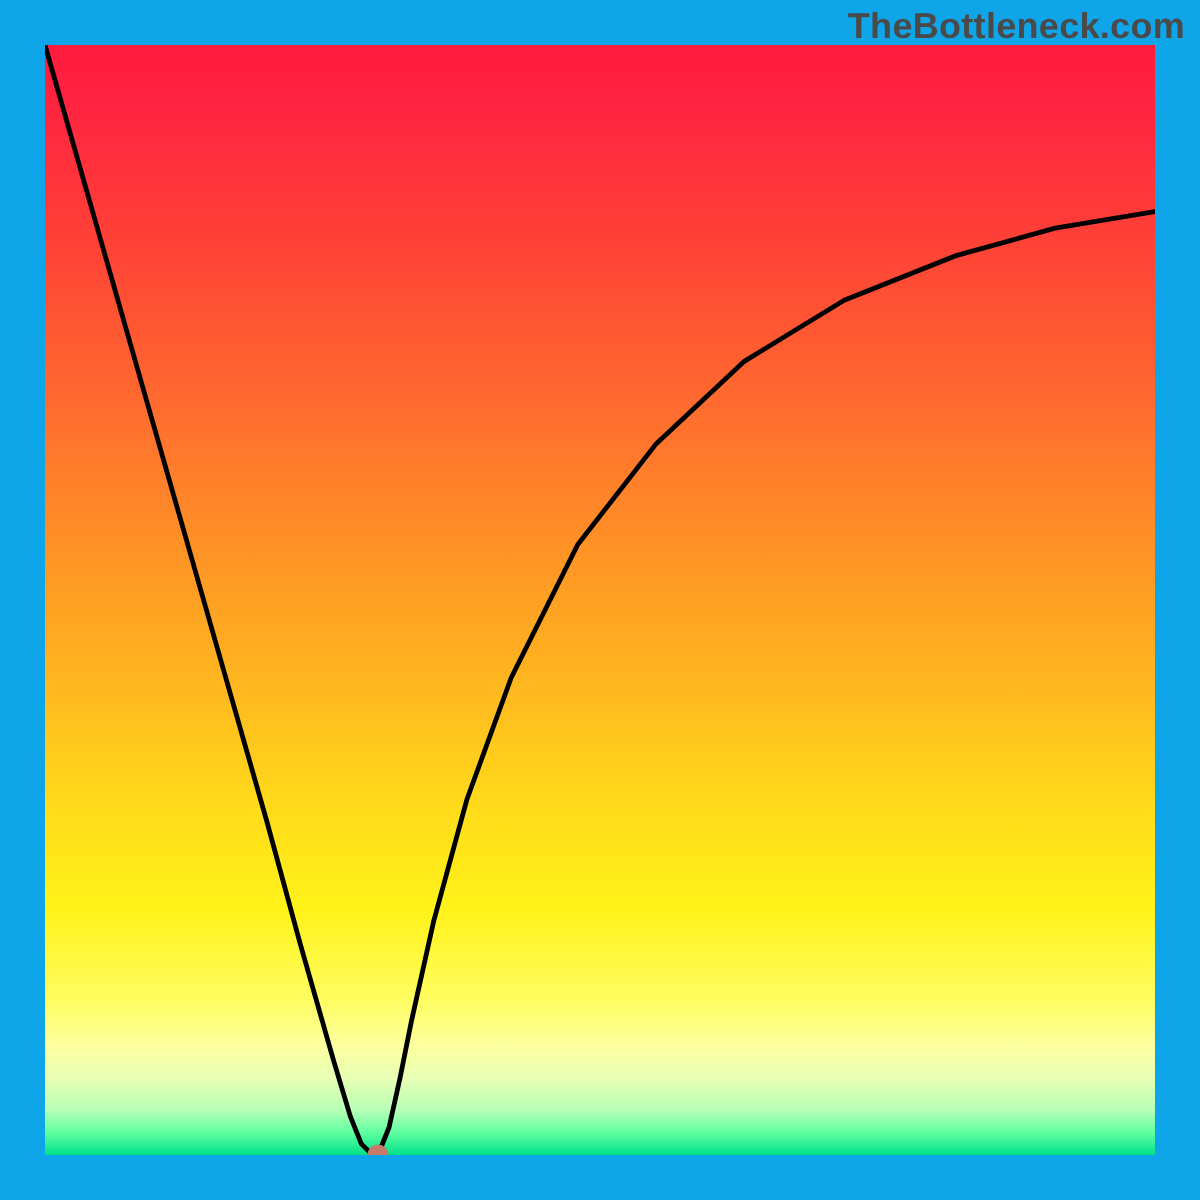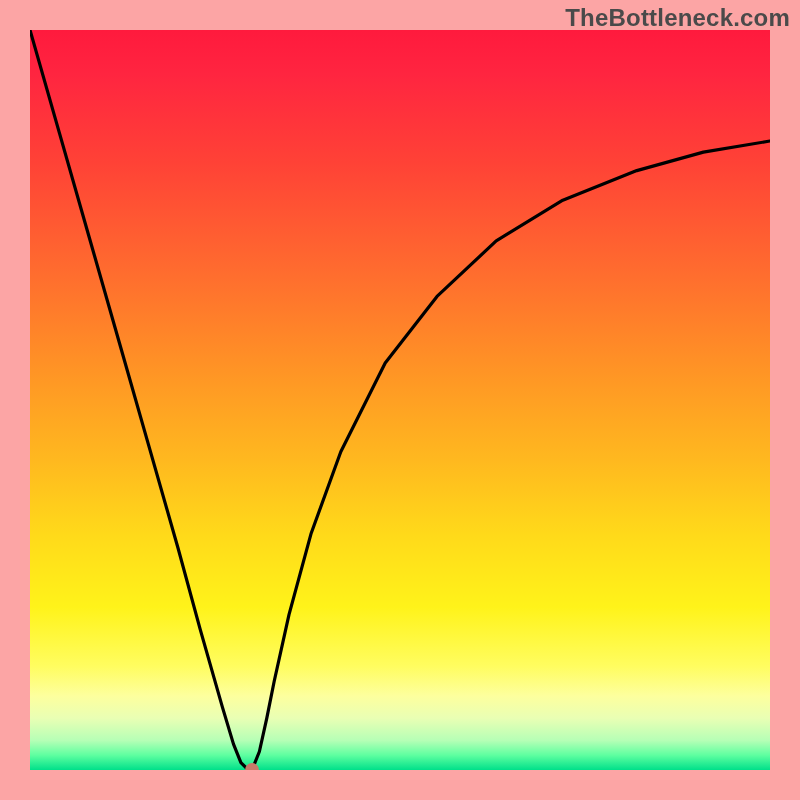--- a/index.html
+++ b/index.html
@@ -8,21 +8,21 @@
     width: 800px;
     height: 800px;
     background: #000;
     font-family: Arial, Helvetica, sans-serif;
     overflow: hidden;
   }
   .frame {
     position: relative;
     width: 800px;
     height: 800px;
-    background: #fca5a5;
+    background: #0ea5e9;
   }
   .watermark {
     position: absolute;
     top: 4px;
     right: 10px;
     font-size: 24px;
     font-weight: 600;
     color: #4a4a4a;
     letter-spacing: 0.2px;
     user-select: none;

